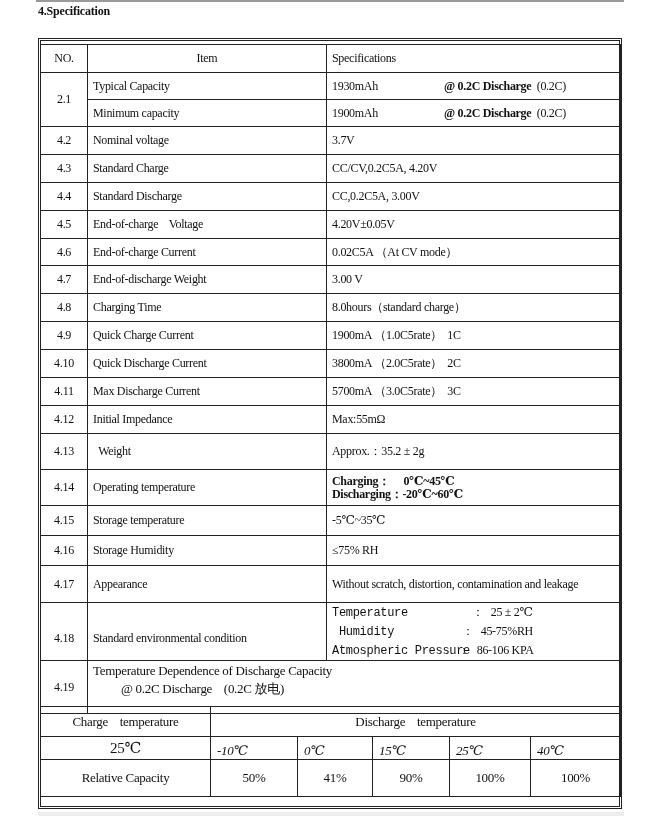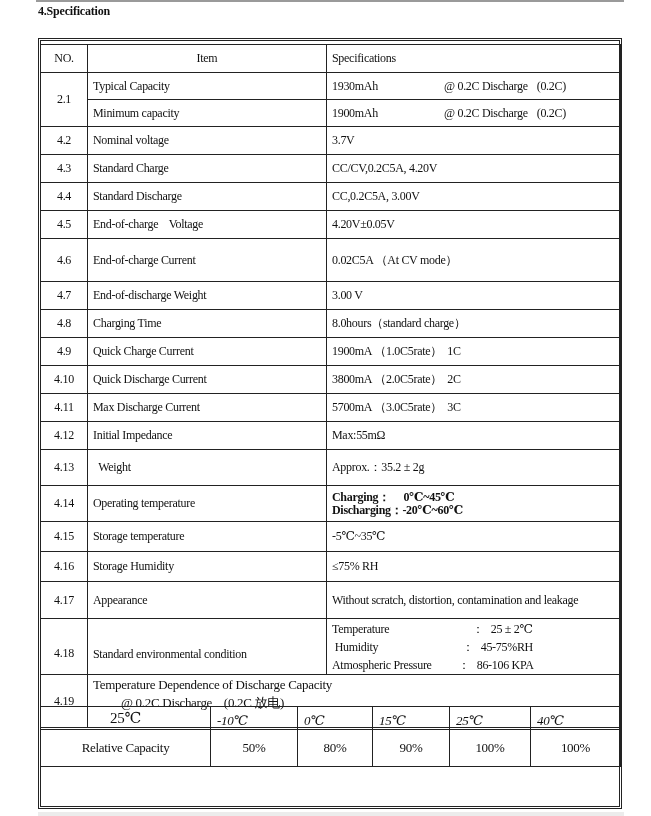--- a/index.html
+++ b/index.html
@@ -10,24 +10,24 @@
   .frame { position:absolute; left:38px; top:38px; width:584px; height:771px;
            border:3px double #222; box-sizing:border-box; }
   table.spec { position:absolute; left:40px; top:44px; width:580px; border-collapse:collapse; table-layout:fixed;
                font-size:12px; letter-spacing:-0.3px; }
   table.spec td { border:1px solid #222; padding:0 5px; vertical-align:middle; white-space:nowrap; overflow:hidden; }
   td.no { text-align:center; }
   td.hdr-no { vertical-align:top; text-align:center; padding-top:2px; }
   td.hdr-item { text-align:center; padding-top:6px; }
   td.hdr-spec { padding-top:6px; }
   .spec-val { display:inline-block; width:112px; }
-  .spec-cond { display:inline-block; width:90px; }
+  .spec-cond { display:inline-block; width:90px;font-weight:bold; }
   .stack div { line-height:13px;font-weight:bold; }
   .env-row { line-height:18px; }
-  .env-label { display:inline-block; width:140px; }
+  .env-label { display:inline-block; width:140px;font-family:Liberation Mono, monospace; }
   .env-sep { display:inline-block; width:16px; }
   table.temp { position:absolute; left:40px; top:706px; width:580px; border-collapse:collapse; table-layout:fixed;
                font-size:13px; letter-spacing:-0.3px; }
   table.temp td { border:1px solid #222; padding:0 6px; }
   .t-c { text-align:center; }
   .t-top { vertical-align:top; padding-top:6px !important;font-style:italic; }
   .bottom-shadow { position:absolute; left:38px; top:812px; width:586px; height:4px; background:#ececec; }
   .w-items { font-size:13px; line-height:18px; }
 </style>
 </head>
@@ -76,21 +76,21 @@
   <tr style="height:28px">
     <td class="no">4.4</td>
     <td>Standard Discharge</td>
     <td>CC,0.2C5A, 3.00V</td>
   </tr>
   <tr style="height:28px">
     <td class="no">4.5</td>
     <td style="white-space:pre">End-of-charge    Voltage</td>
     <td>4.20V±0.05V</td>
   </tr>
-  <tr style="height:43px">
+  <tr style="height:27px">
     <td class="no">4.6</td>
     <td>End-of-charge Current</td>
     <td>0.02C5A （At CV mode）</td>
   </tr>
   <tr style="height:28px">
     <td class="no">4.7</td>
     <td>End-of-discharge Weight</td>
     <td>3.00 V</td>
   </tr>
   <tr style="height:28px">
@@ -168,32 +168,36 @@
 <table class="temp">
   <colgroup>
     <col style="width:170px">
       <col style="width:87px">
       <col style="width:75px">
       <col style="width:77px">
       <col style="width:81px">
       <col style="width:90px">
   </colgroup>
   <tbody>
+      <tr style="height:30px">
+    <td class="t-c" style="white-space:pre">Charge    temperature</td>
+    <td colspan="5" class="t-c" style="white-space:pre">Discharge    temperature</td>
+  </tr>
   <tr style="height:17px">
     <td class="t-c" style="font-size:15px">25℃</td>
     <td class="t-top">-10℃</td>
     <td class="t-top">0℃</td>
     <td class="t-top">15℃</td>
     <td class="t-top">25℃</td>
     <td class="t-top">40℃</td>
   </tr>
   <tr style="height:37px">
     <td class="t-c">Relative Capacity</td>
     <td class="t-c">50%</td>
-    <td class="t-c">80%</td>
+    <td class="t-c">41%</td>
     <td class="t-c">90%</td>
     <td class="t-c">100%</td>
     <td class="t-c">100%</td>
   </tr>
 </tbody>
   </table>
 
 <div class="bottom-shadow"></div>
 
 </body></html>

